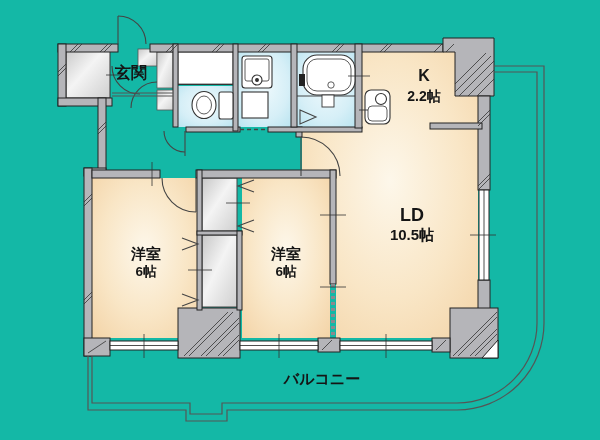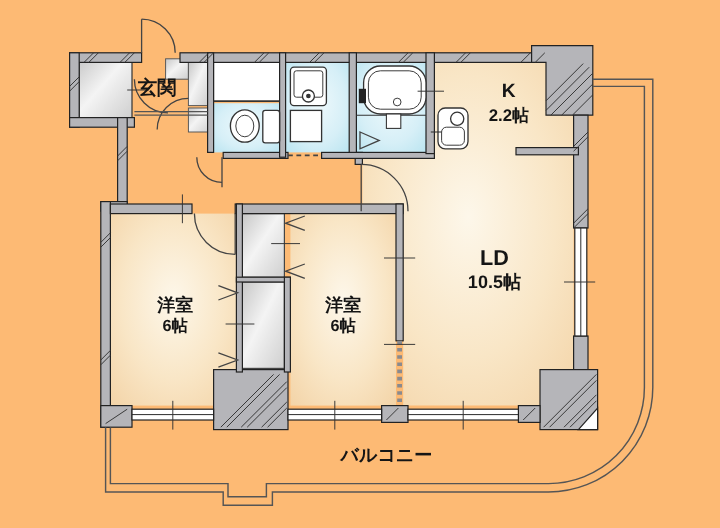--- a/index.html
+++ b/index.html
@@ -1,16 +1,16 @@
 <!DOCTYPE html>
 <html><head>
 <meta charset="utf-8">
 <style>
   html,body{margin:0;padding:0;background:#ffffff;}
-  .stage{width:600px;height:440px;position:relative;background:#fdba74;overflow:hidden;
+  .stage{width:600px;height:440px;position:relative;background:#14b8a6;overflow:hidden;
          font-family:"Liberation Sans","DejaVu Sans",sans-serif;}
   svg{display:block;}
   text{font-family:"Liberation Sans","DejaVu Sans",sans-serif;font-weight:bold;fill:#151515;}
 </style>
 </head>
 <body>
 
 <div class="stage">
 <svg width="600" height="440" viewBox="0 0 600 440">
   <defs>

